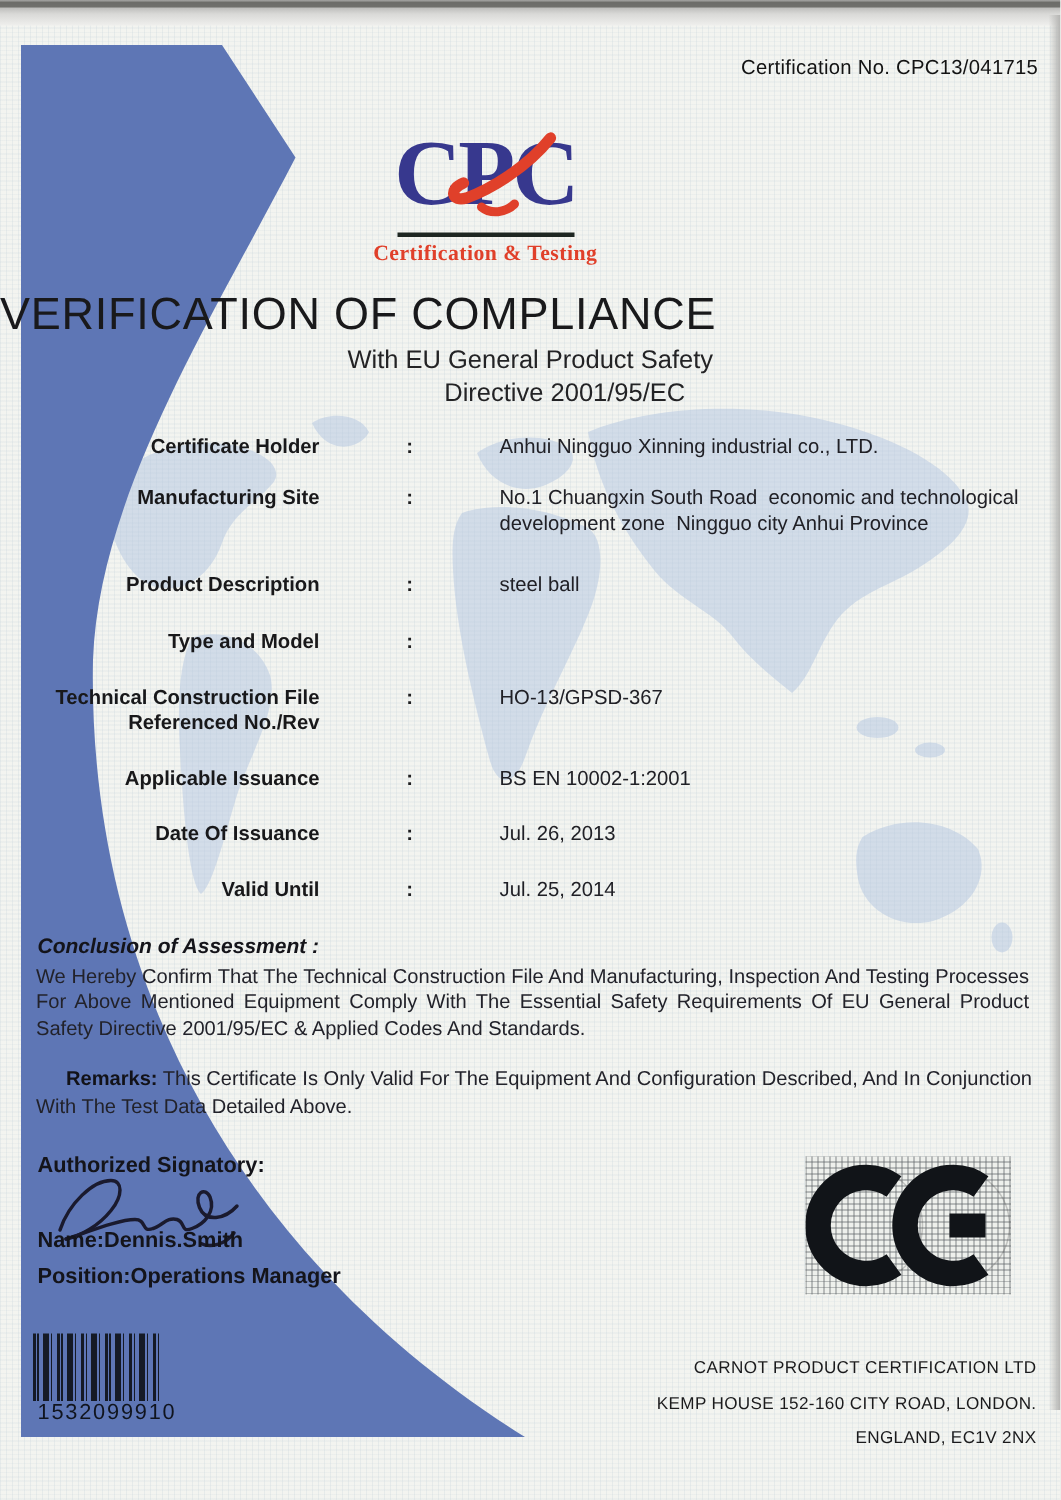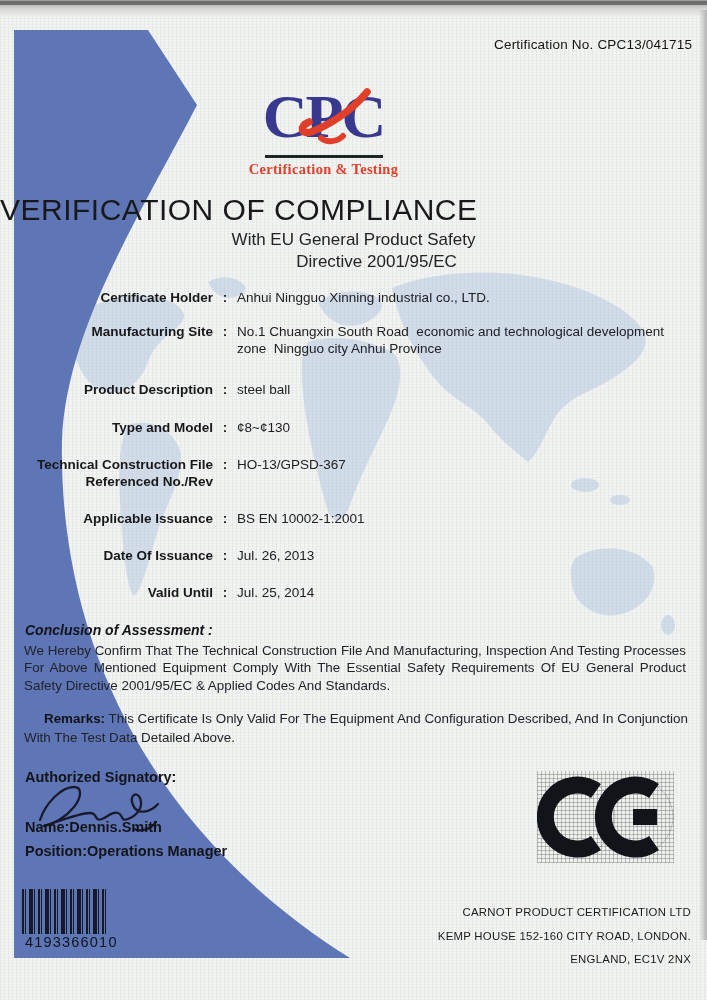--- a/index.html
+++ b/index.html
@@ -28,21 +28,21 @@
   .logo-cpc{font-family:"Liberation Serif", serif;font-weight:700;font-size:62px;line-height:64px;
     letter-spacing:-2px;color:var(--logo-navy,#37388e);}
   .logo-swoosh{position:absolute;left:0;top:0;}
   .logo-rule{width:118px;height:3px;background:#1d2622;margin-top:3px;}
   .logo-tagline{font-family:"Liberation Serif", serif;font-weight:700;font-size:14.5px;
     color:var(--logo-red,#cf2b26);margin-top:3px;letter-spacing:.3px;}
   .title{top:193px;left:0;width:707px;text-align:left;font-size:30px;letter-spacing:.5px;color:#19191b;}
   .subtitle1{top:230px;left:0;width:707px;text-align:center;font-size:17px;color:#232325;}
   .subtitle2{top:252px;left:0;width:707px;text-align:center;font-size:17px;color:#232325;margin-left:23px;}
   
-  .row{position:absolute;left:0;width:707px;display:flex;align-items:flex-start;font-size:13.5px;line-height:17px;}
+  .row{position:absolute;left:0;width:707px;display:flex;align-items:flex-start;font-size:13.5px;line-height:17px;gap:48px;}
   .row .lab{width:213px;text-align:right;font-weight:700;color:#18181a;}
   .row .col{width:24px;text-align:center;font-weight:700;}
   .row .val{flex:1;padding-right:14px;white-space:pre-wrap;color:#202026;}
   
   .concl-head{top:622px;left:25px;font-size:14px;font-weight:700;color:#14141a;font-style:italic;}
   .concl-body{top:642px;left:24px;width:662px;font-size:13.4px;line-height:17.3px;
     text-align:justify;color:#22222a;white-space:pre-wrap;}
   .remarks{top:710px;left:24px;width:664px;font-size:13.4px;line-height:18.5px;text-align:justify;color:#22222a;}
   .remarks b{color:#121218;padding-left:20px;}
   .auth{top:769px;left:25px;font-size:14.5px;font-weight:700;color:#14141a;}
@@ -128,21 +128,20 @@
     <span class="val">No.1 Chuangxin South Road  economic and technological development zone  Ningguo city Anhui Province</span>
   </div>
   <div class="row" style="top:381px">
     <span class="lab">Product Description</span>
     <span class="col">:</span>
     <span class="val">steel ball</span>
   </div>
   <div class="row" style="top:419px">
     <span class="lab">Type and Model</span>
     <span class="col">:</span>
-    <span class="val">¢8~¢130</span>
   </div>
   <div class="row" style="top:456px">
     <span class="lab">Technical Construction File Referenced No./Rev</span>
     <span class="col">:</span>
     <span class="val">HO-13/GPSD-367</span>
   </div>
   <div class="row" style="top:510px">
     <span class="lab">Applicable Issuance</span>
     <span class="col">:</span>
     <span class="val">BS EN 10002-1:2001</span>
@@ -178,21 +177,21 @@
     <svg width="137" height="92" viewBox="0 0 137 92">
       <circle cx="40" cy="46" r="38" fill="none" stroke="rgba(60,60,60,0.25)" stroke-width="1"></circle>
       <circle cx="98" cy="46" r="38" fill="none" stroke="rgba(60,60,60,0.25)" stroke-width="1"></circle>
       <path d="M59 20 A32 32 0 1 0 59 72" fill="none" stroke="#111418" stroke-width="17"></path>
       <path d="M117 20 A32 32 0 1 0 117 72" fill="none" stroke="#111418" stroke-width="17"></path>
       <path d="M96 46 L120 46" fill="none" stroke="#111418" stroke-width="16"></path>
     </svg>
   </div>
 
   <div class="abs barcode"></div>
-  <div class="abs barcode-num">4193366010</div>
+  <div class="abs barcode-num">1532099910</div>
 
   <div class="abs footer">
     <span>CARNOT PRODUCT CERTIFICATION LTD</span>
     <span>KEMP HOUSE 152-160 CITY ROAD, LONDON.</span>
     <span>ENGLAND, EC1V 2NX</span>
   </div>
 
 </div>
 
 </body></html>

